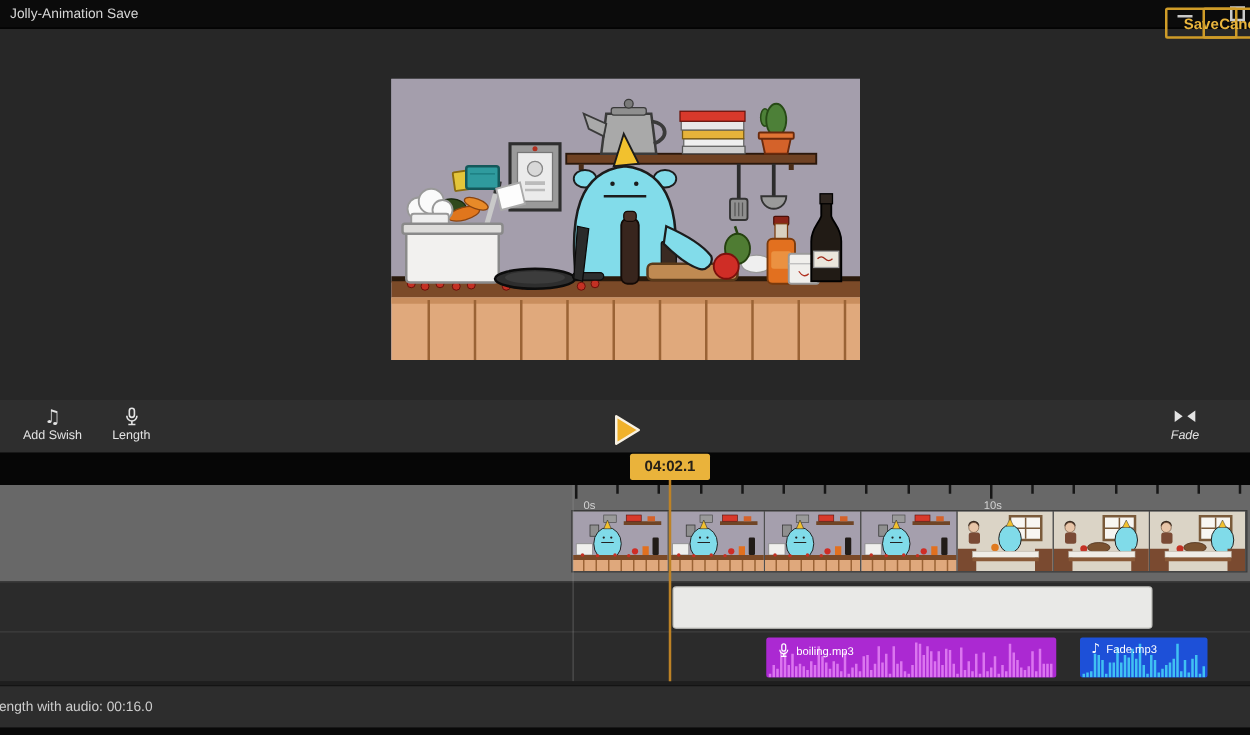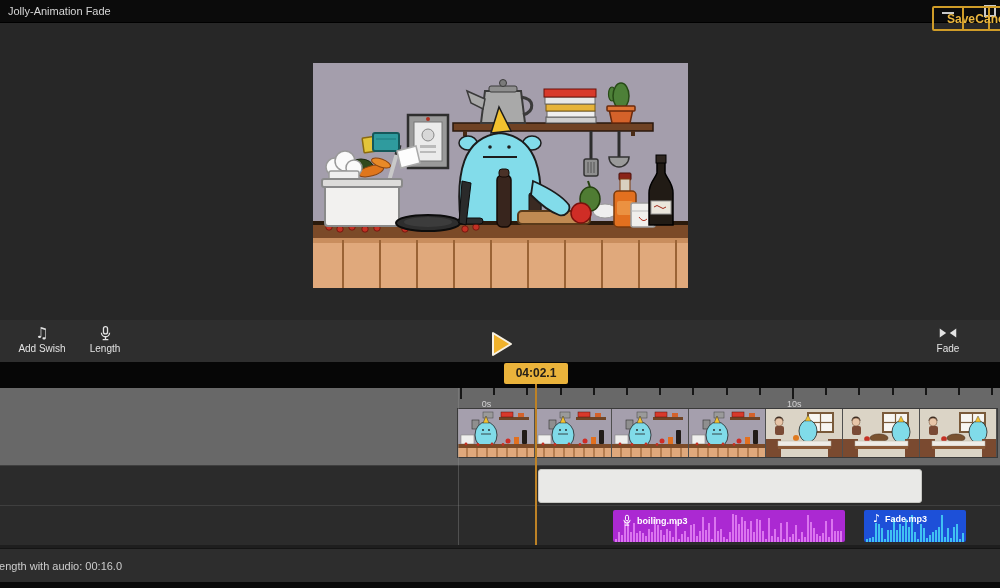--- a/index.html
+++ b/index.html
@@ -18,21 +18,21 @@
   .preview svg{display:block;}
 
   
   .toolbar{position:absolute;left:0;top:320px;width:1000px;height:42px;background:#2e2e2e;}
   .tool-btn{position:absolute;top:4px;display:flex;flex-direction:column;align-items:center;gap:1px;
             background:none;border:none;color:#e3e3e3;font-size:10px;padding:0;cursor:default;}
   .tool-icon{height:18px;display:flex;align-items:center;justify-content:center;color:#e3e3e3;
              font-family:"DejaVu Sans",sans-serif;font-size:15px;}
   #btn-add-audio{left:12px;width:60px;}
   #btn-record{left:80px;width:50px;}
-  #btn-fade{left:922px;width:52px;}
+  #btn-fade{left:922px;width:52px;font-style:italic;}
   #btn-play{position:absolute;left:488px;top:330px;width:28px;height:28px;background:none;border:none;padding:0;cursor:default;}
 
   
   .seekstrip{position:absolute;left:0;top:362px;width:1000px;height:26px;background:#060606;}
   .badge{position:absolute;left:504px;top:363px;width:64px;height:21px;background:#eab33b;border-radius:2px;
          color:#262018;font-size:12px;font-weight:bold;text-align:center;line-height:21px;z-index:7;}
   .badge:after{content:"";position:absolute;left:50%;bottom:-5px;margin-left:-5px;border:5px solid transparent;border-top-color:#eab33b;}
   .playhead{position:absolute;left:535px;top:364px;width:2px;height:181px;background:#bd8226;z-index:5;}
 
   
@@ -43,21 +43,21 @@
   .tick-label{position:absolute;top:11px;font-size:9px;color:#d2d2d2;transform:translateX(-35%);}
   .thumbs{position:absolute;left:458px;top:21px;height:48px;display:flex;outline:1px solid #3a3a3a;}
   .thumb{width:77px;height:48px;border-right:1px solid #4f4f4f;box-sizing:border-box;overflow:hidden;}
   .thumb svg{display:block;}
   .lane{position:absolute;left:0;width:1000px;background:#2b2b2b;border-top:1px solid #3f3f3f;box-sizing:border-box;}
   #lane2{top:77px;height:40px;}
   #lane3{top:117px;height:40px;}
   .vdivider{position:absolute;left:458px;top:0;width:1px;height:157px;background:rgba(150,150,150,.35);}
   .blank-clip{position:absolute;left:538px;top:3px;width:384px;height:34px;background:#e9e9e7;
               border:1px solid #c6c6c2;border-radius:3px;box-sizing:border-box;}
-  .audio-clip{position:absolute;top:4px;height:32px;border-radius:2px;overflow:hidden;font-weight:bold;}
+  .audio-clip{position:absolute;top:4px;height:32px;border-radius:2px;overflow:hidden;}
   .clip-label{position:absolute;left:9px;top:4px;display:flex;align-items:center;gap:5px;z-index:2;
               color:#fff;font-size:9px;white-space:nowrap;}
   .clip-label .note{font-family:"DejaVu Sans",sans-serif;font-size:11px;line-height:10px;}
   .wave{position:absolute;left:0;bottom:0;z-index:1;}
 
   .trackgap{position:absolute;left:0;top:545px;width:1000px;height:3px;background:#1e1e1e;}
 
   
   .statusbar{position:absolute;left:0;top:548px;width:1000px;height:34px;background:#2d2d2d;border-top:1px solid #141414;
              display:flex;align-items:center;box-sizing:border-box;}
@@ -139,21 +139,21 @@
       <rect x="62" y="30" width="15" height="18" fill="#7a4a30"></rect>
       <rect x="12" y="32" width="53" height="5" fill="#efece6" stroke="#b8b2a4" stroke-width="0.5"></rect>
       <rect x="12" y="37" width="53" height="3" fill="#8a5a38"></rect>
     </symbol>
   </defs>
 </svg>
 
 <div class="app">
 
   <div class="titlebar">
-    <span class="title">Jolly-Animation Fade</span>
+    <span class="title">Jolly-Animation Save</span>
     <button class="win-btn win-min"></button>
     <button class="win-btn win-max"></button>
   </div>
 
   <div class="preview">
     <svg width="375" height="225" viewBox="0 0 375 225">
       <rect width="375" height="225" fill="#a49eac"></rect>
 
       <rect x="95" y="52" width="40" height="53" fill="#9a9a9a" stroke="#2e2e2e" stroke-width="2.5"></rect>
       <rect x="101" y="59" width="28" height="39" fill="#ebebeb" stroke="#777" stroke-width="1"></rect>
@@ -335,21 +335,21 @@
               <use href="#thumb-dining-b"></use>
             </svg>
           </div>
           <div class="thumb">
             <svg width="77" height="48" viewBox="0 0 77 48">
               <use href="#thumb-dining-b"></use>
             </svg>
           </div>
         </div>
     <div class="tick major" style="left: 460px;"></div>
-        <div class="tick-label" style="left: 480px; padding-left: 8px;">0s</div>
+        <div class="tick-label" style="left: 465px; padding-left: 8px;">0s</div>
         <div class="tick" style="left: 493.2px;"></div>
         <div class="tick" style="left: 526.4px;"></div>
         <div class="tick" style="left: 559.6px;"></div>
         <div class="tick" style="left: 592.8px;"></div>
         <div class="tick" style="left: 626px;"></div>
         <div class="tick" style="left: 659.2px;"></div>
         <div class="tick" style="left: 692.4px;"></div>
         <div class="tick" style="left: 725.6px;"></div>
         <div class="tick" style="left: 758.8px;"></div>
         <div class="tick major" style="left: 792px;"></div>

